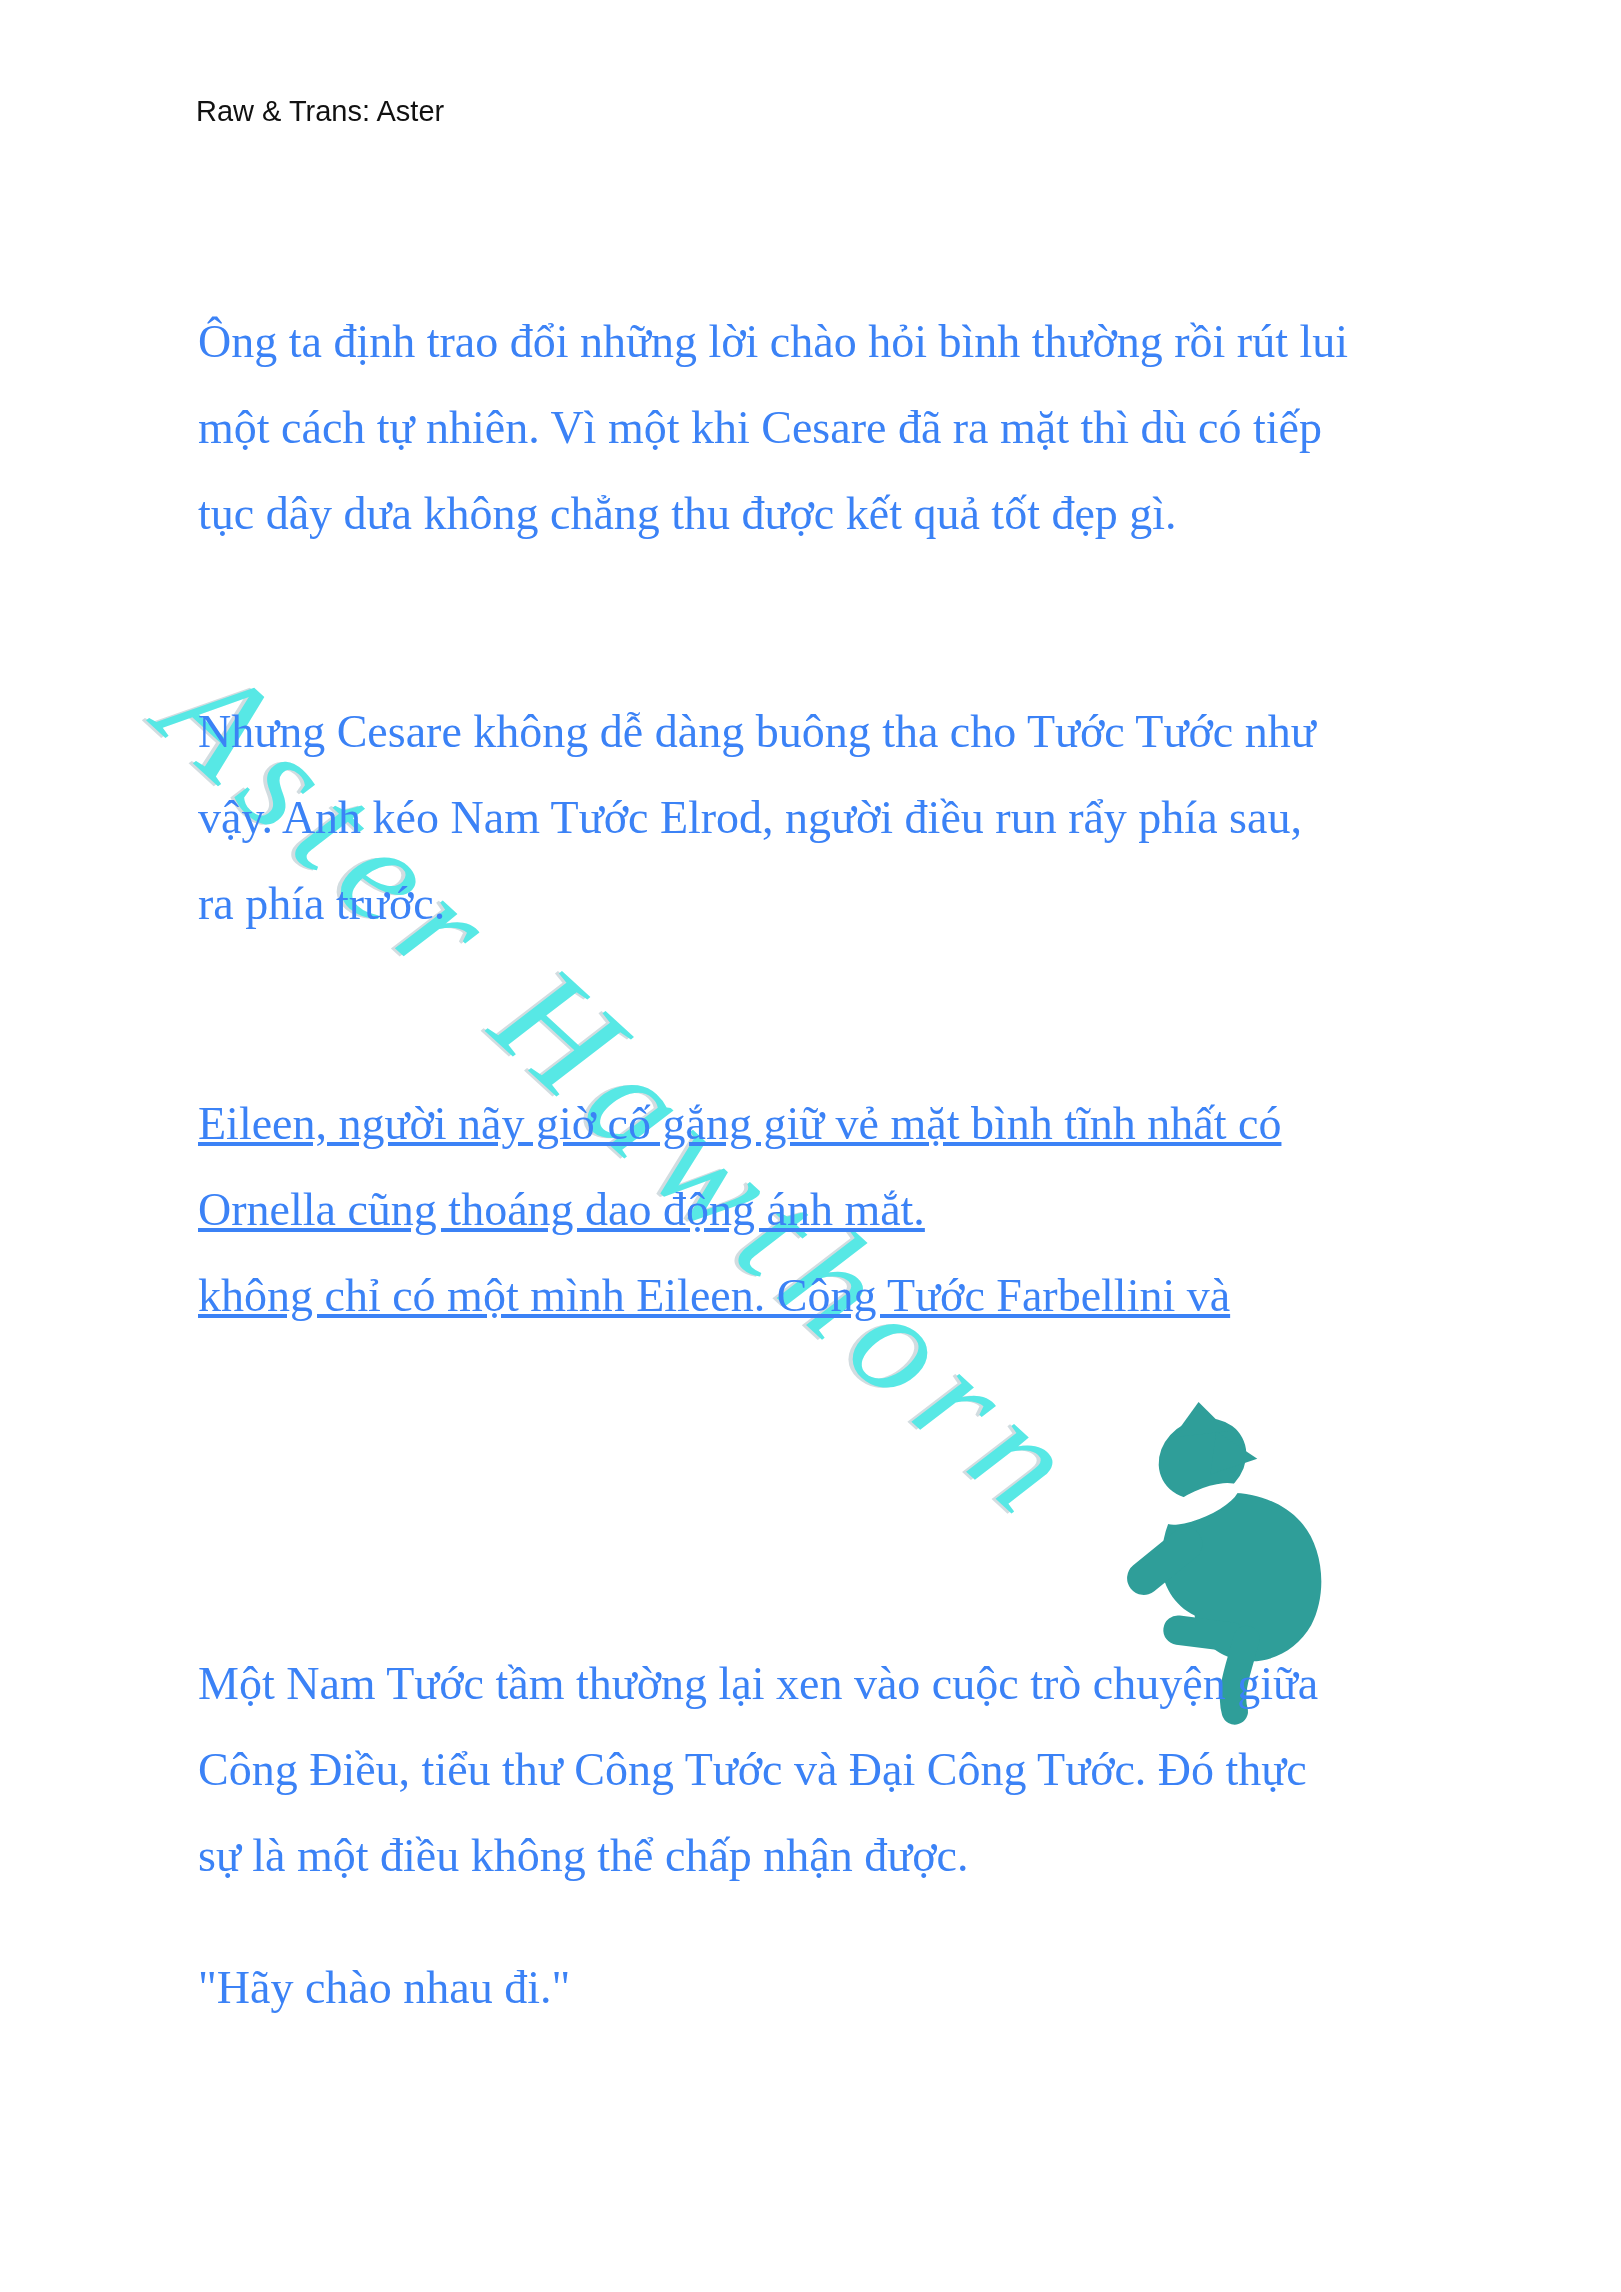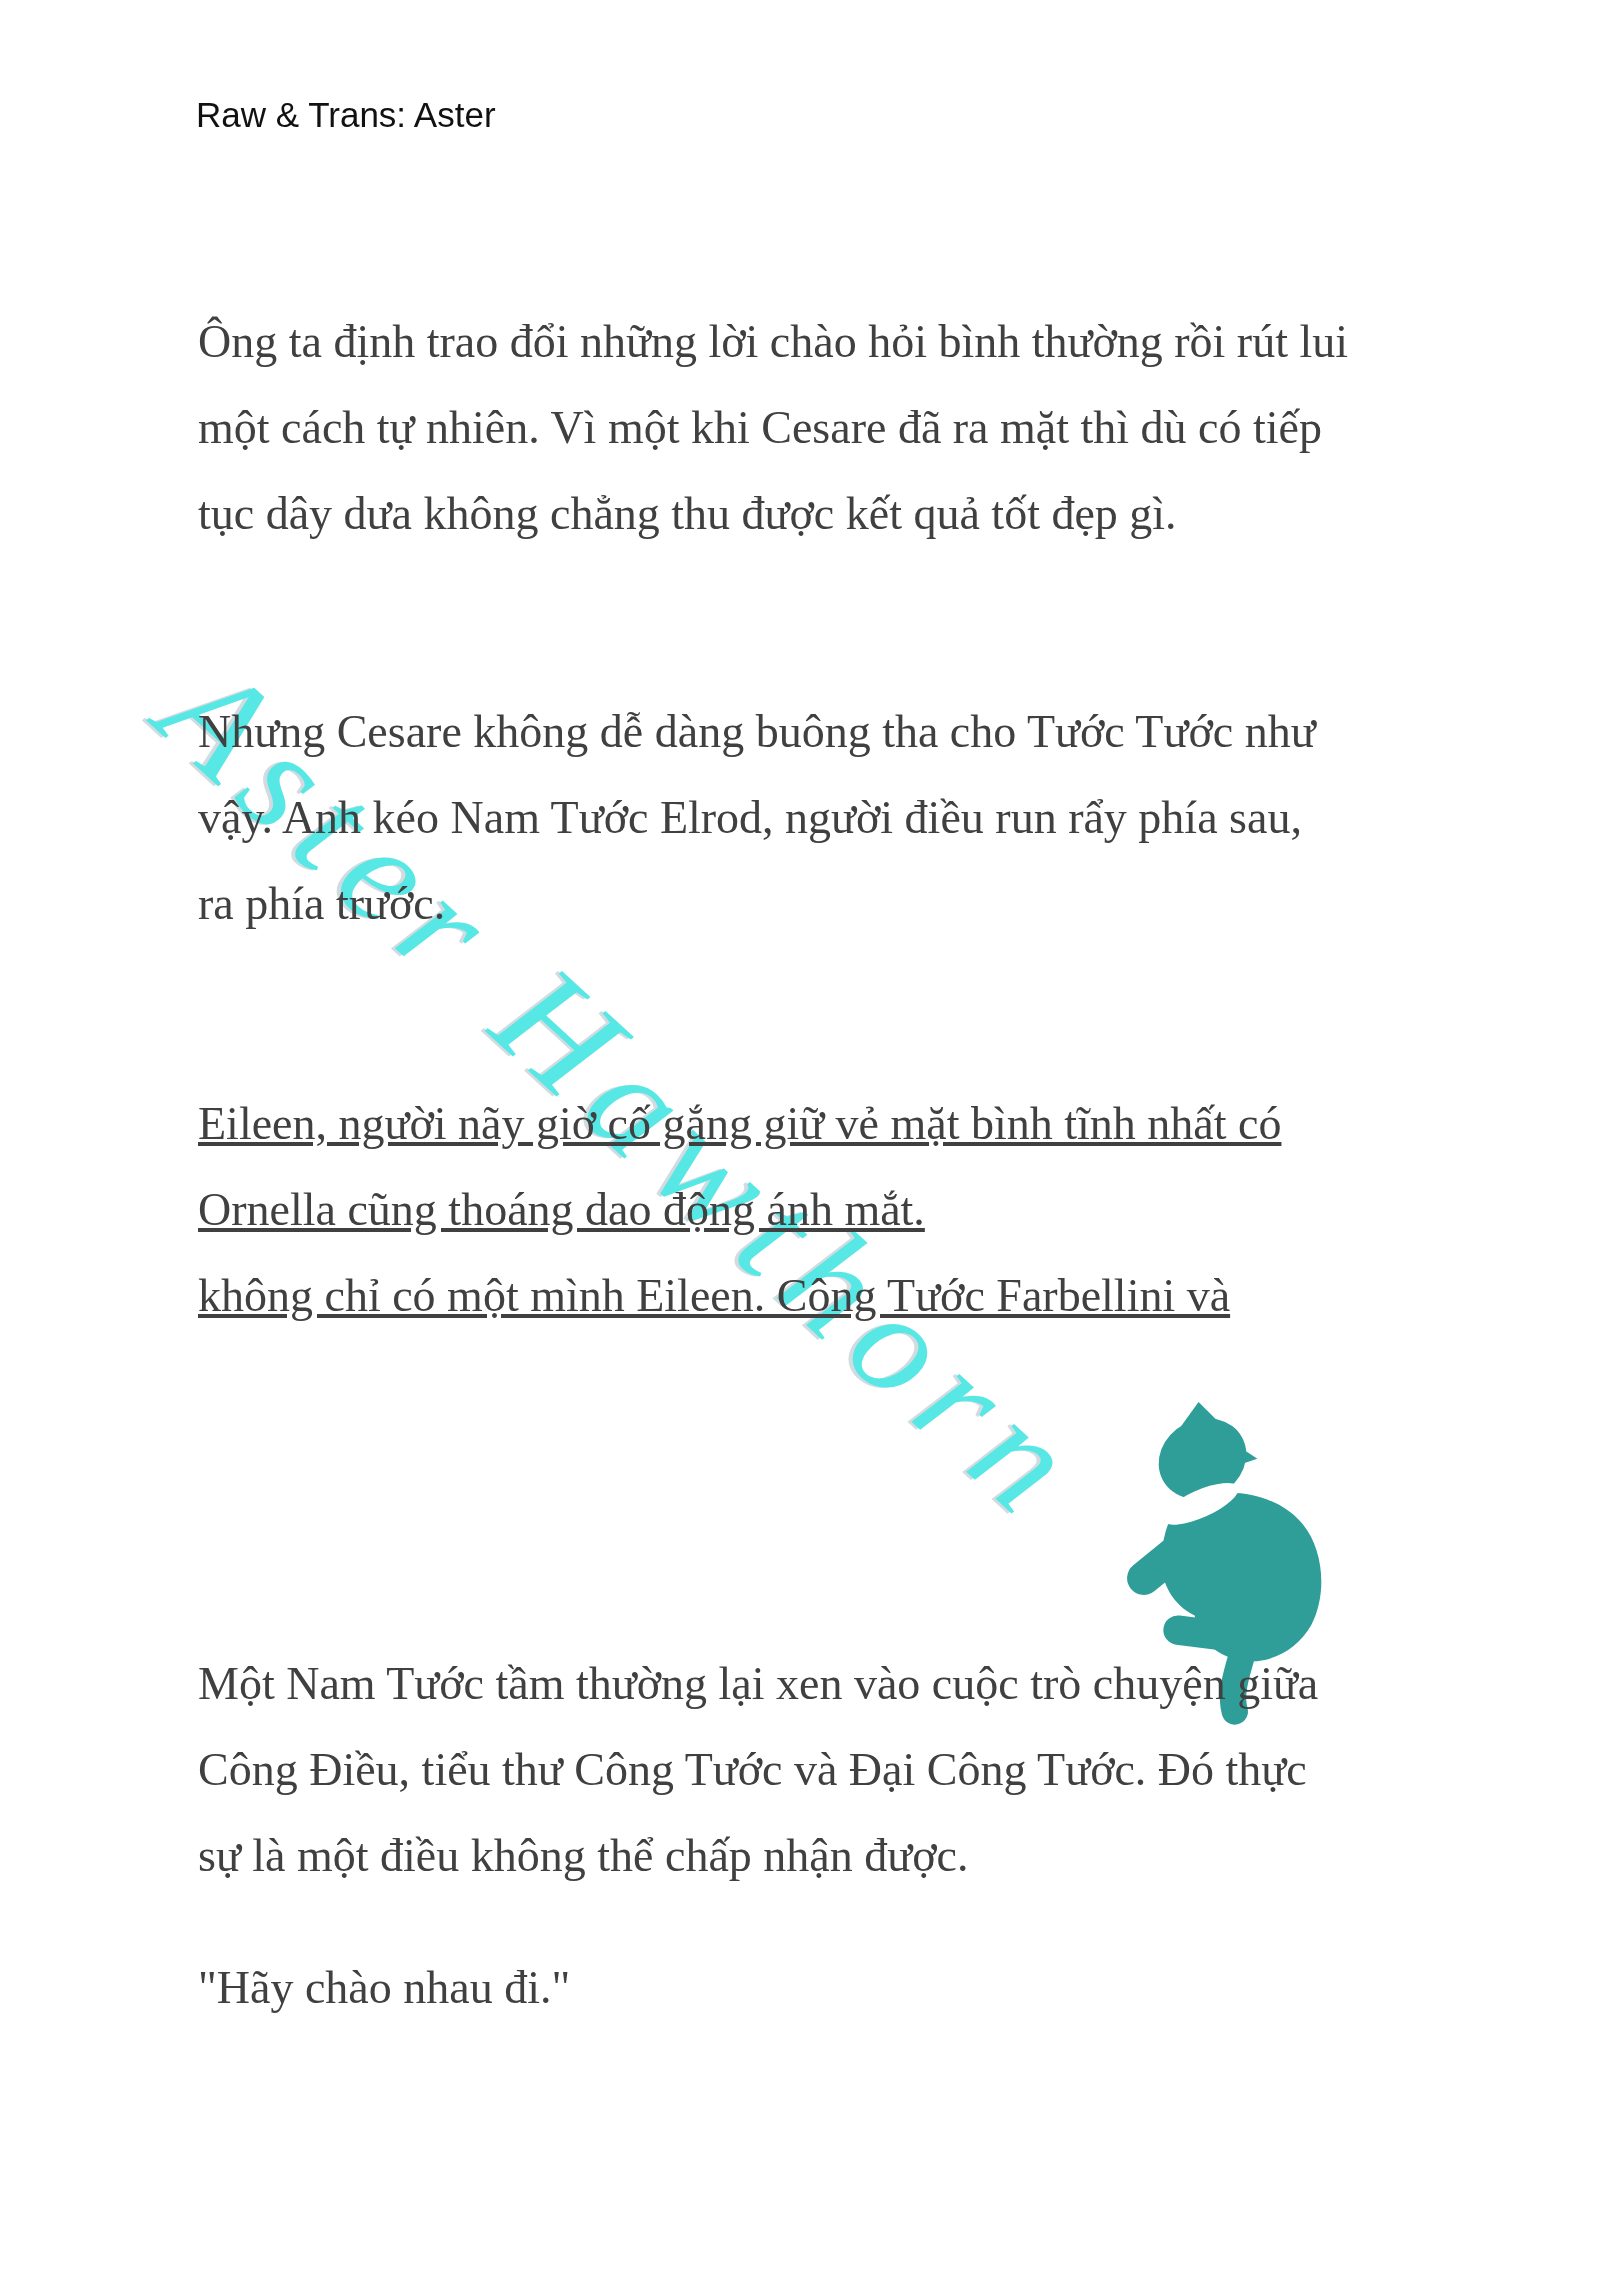--- a/index.html
+++ b/index.html
@@ -13,21 +13,21 @@
     height: 2293px;
     background: #ffffff;
     overflow: hidden;
     font-family: "Liberation Serif", "DejaVu Serif", serif;
   }
   .header-credit {
     position: absolute;
     left: 196px;
     top: 96px;
     font-family: "Liberation Sans", "DejaVu Sans", sans-serif;
-    font-size: 35px;
+    font-size: 29px;
     line-height: 1.1;
     color: #111111;
     z-index: 3;
     white-space: nowrap;
   }
   .watermark {
     position: absolute;
     left: 235px;
     top: 635px;
     transform: rotate(42.5deg);
@@ -59,21 +59,21 @@
     width: 1621px;
     height: 2293px;
     z-index: 3;
   }
   .para {
     position: absolute;
     left: 198px;
     width: 1229px;
     font-size: 46px;
     line-height: 86px;
-    color: #404040;
+    color: #3b82f6;
   }
   .para:nth-child(1) { top: 299px; }
   .para:nth-child(2) { top: 689px; }
   .para:nth-child(3) { top: 1081px; text-decoration: underline; }
   .para:nth-child(4) { top: 1641px; }
   .para:nth-child(5) { top: 1945px; }
   .line {
     white-space: nowrap;
   }
 </style>

